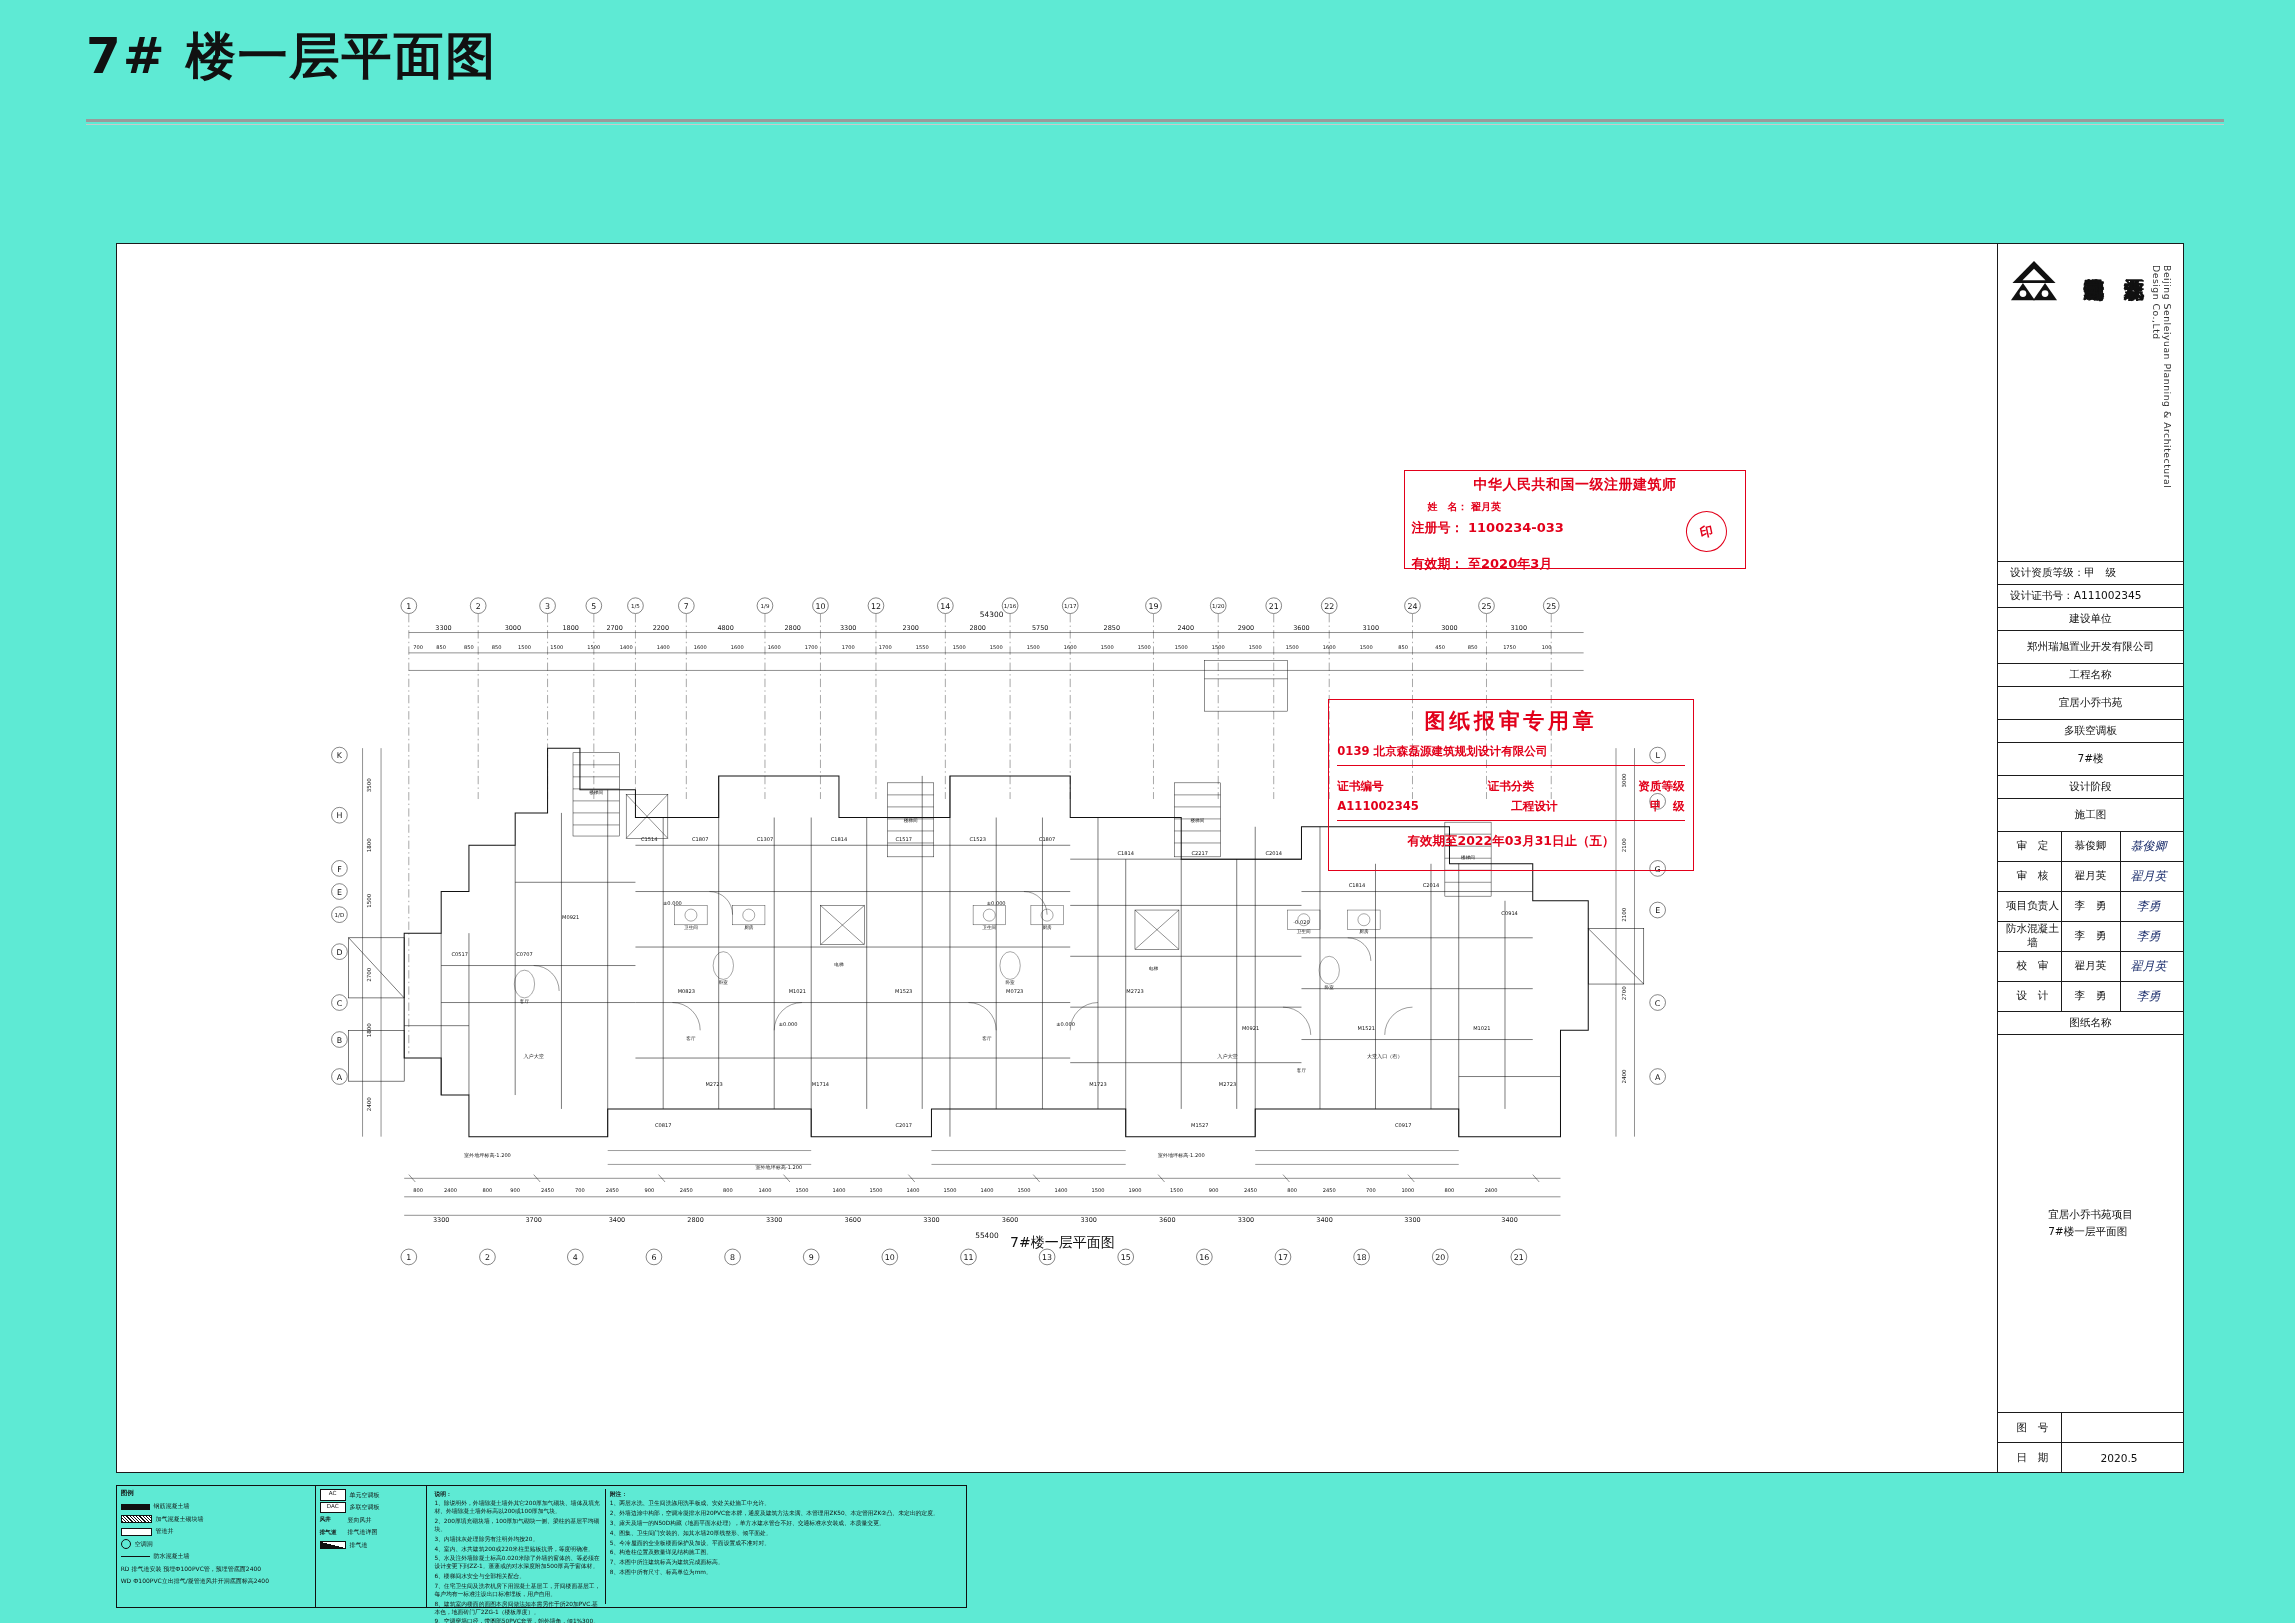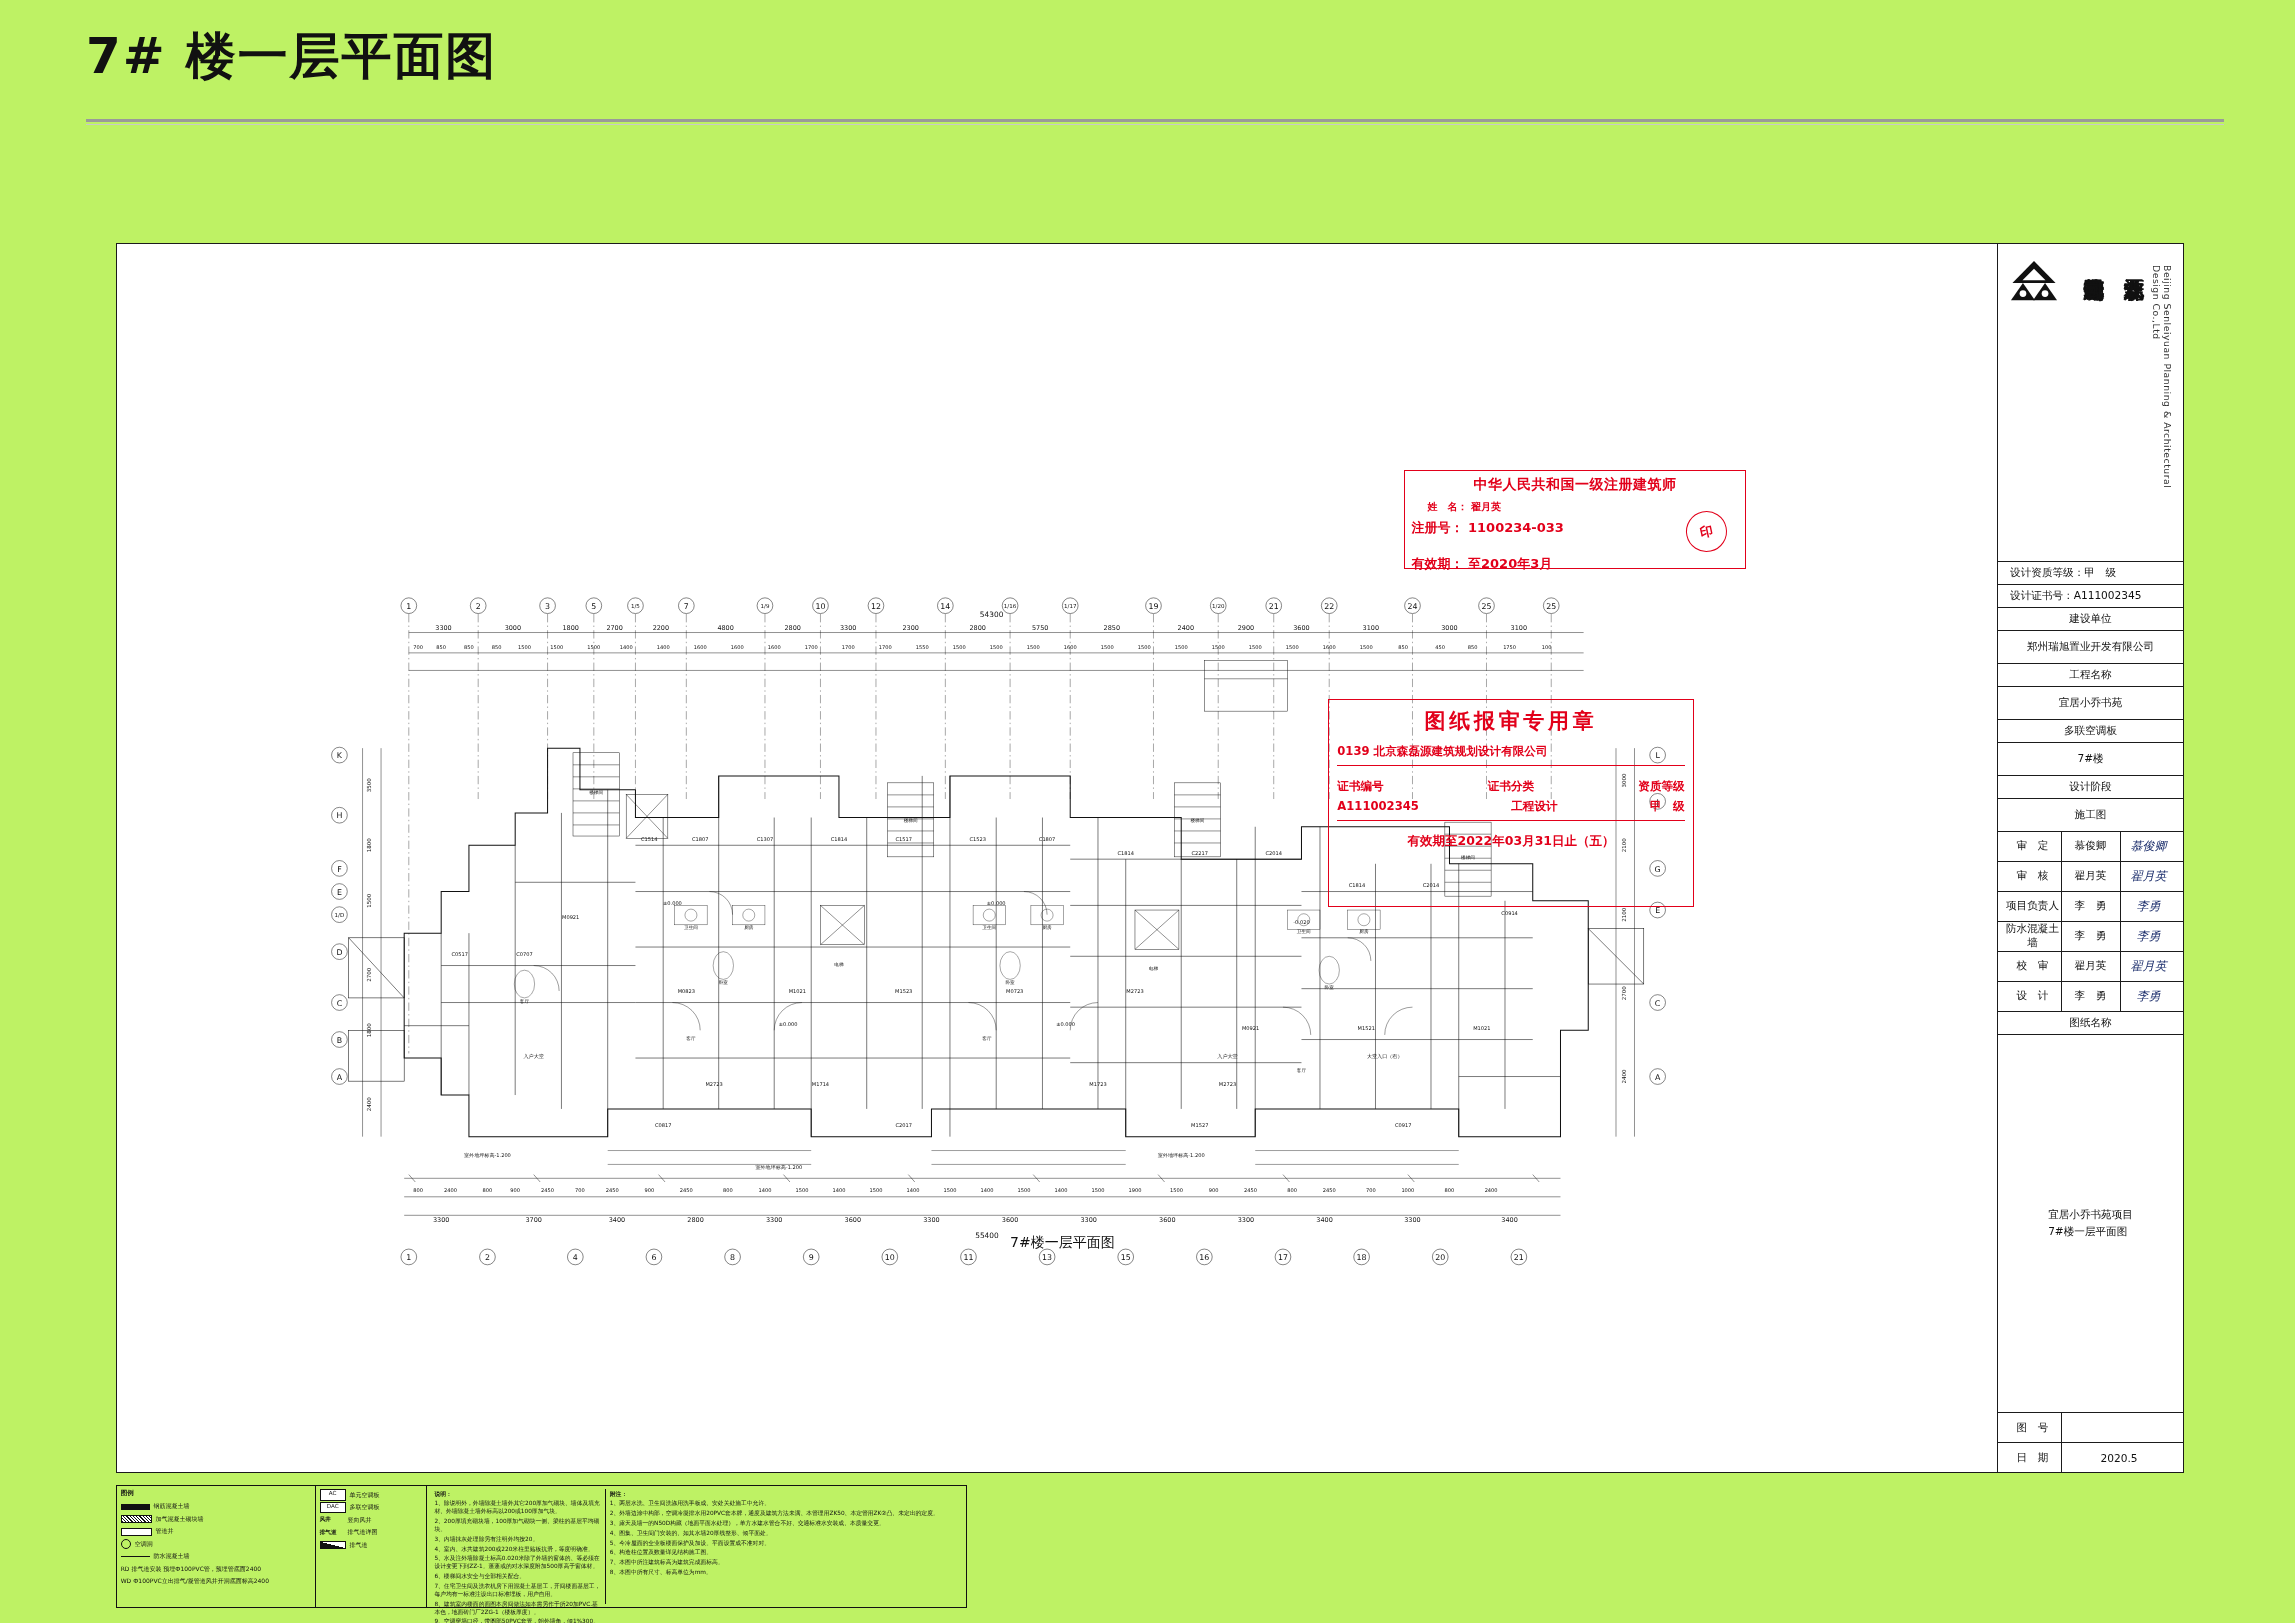--- a/index.html
+++ b/index.html
@@ -1,17 +1,17 @@
 <!DOCTYPE html>
 <html style="font-size:7.4px"><head>
 <meta charset="utf-8">
 <style>
   html,body{margin:0;padding:0;background:#ffffff;}
   body{width:2295px;height:1623px;font-family:"DejaVu Sans","Liberation Sans",sans-serif;color:#111;}
-  .page{position:relative;width:2295px;height:1623px;overflow:hidden;background:#bef264;}
+  .page{position:relative;width:2295px;height:1623px;overflow:hidden;background:#5eead4;}
 
   
   .doc-title{
     position:absolute;left:86px;top:23px;font-size:50px;font-weight:700;
     letter-spacing:1.9px;color:#111;font-family:"DejaVu Sans","Liberation Sans",sans-serif;
   }
   .title-rule{position:absolute;left:86px;top:119px;width:2138px;height:2.8px;background:#9a9a9a;}
   .title-rule2{position:absolute;left:86px;top:124px;width:2138px;height:0.9px;background:#c9c9c9;}
 
   
@@ -72,21 +72,21 @@
   .stamp-arch .l1{font-size:14px;letter-spacing:0.5px;text-align:center;}
   .stamp-arch .l2{font-size:10px;margin-top:6.5px;margin-left:16px;}
   .stamp-arch .l3{font-size:13px;margin-top:4.6px;}
   .stamp-arch .l4{font-size:13px;margin-top:18px;}
   .stamp-seal{
     position:absolute;right:17.6px;top:40px;width:39px;height:39px;border:1.9px solid #e2001a;
     border-radius:50%;display:flex;align-items:center;justify-content:center;
     font-size:13px;color:#e2001a;transform:rotate(-12deg);
   }
   .stamp-report{
-    position:absolute;left:1328px;top:699px;width:366px;height:208px;
+    position:absolute;left:1328px;top:699px;width:366px;height:172px;
     border:1.9px solid #e2001a;color:#e2001a;box-sizing:border-box;
     padding:7.4px 8.3px;font-weight:700;
   }
   .stamp-report .big{font-size:21px;letter-spacing:3.7px;text-align:center;
     font-family:"DejaVu Serif","Liberation Serif",serif;}
   .stamp-report .r{font-size:11.6px;margin-top:8.3px;}
   .stamp-report .cols{display:flex;justify-content:space-between;margin-top:13px;font-size:11.6px;}
   .stamp-report .cols2{display:flex;justify-content:space-between;margin-top:4.6px;font-size:11.6px;}
   .stamp-report .foot{font-size:12.5px;margin-top:12px;text-align:center;}
   .stamp-report hr{border:none;border-top:1.4px solid #e2001a;margin:6.5px 0 0 0;}

